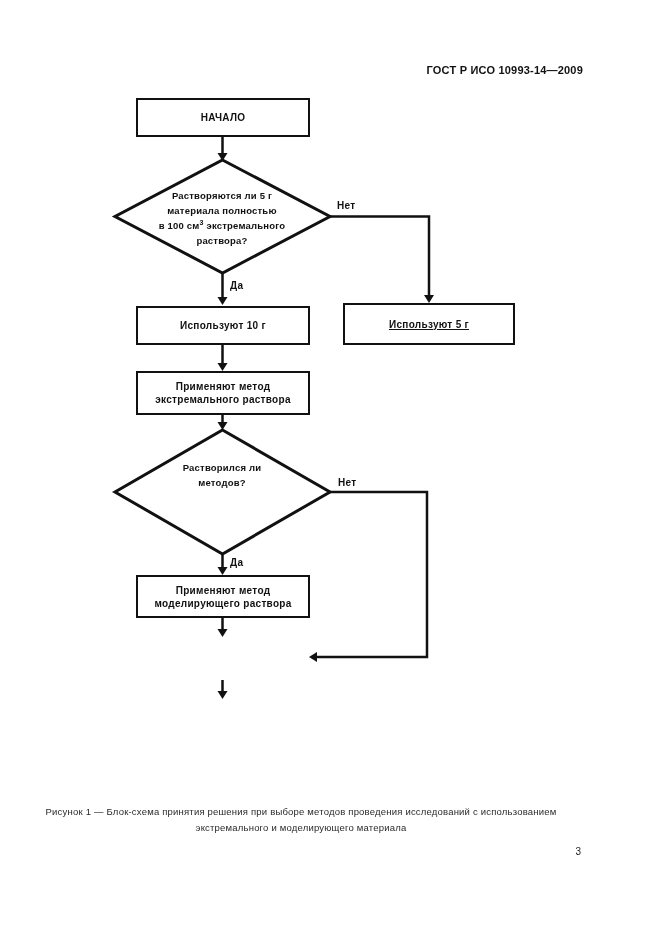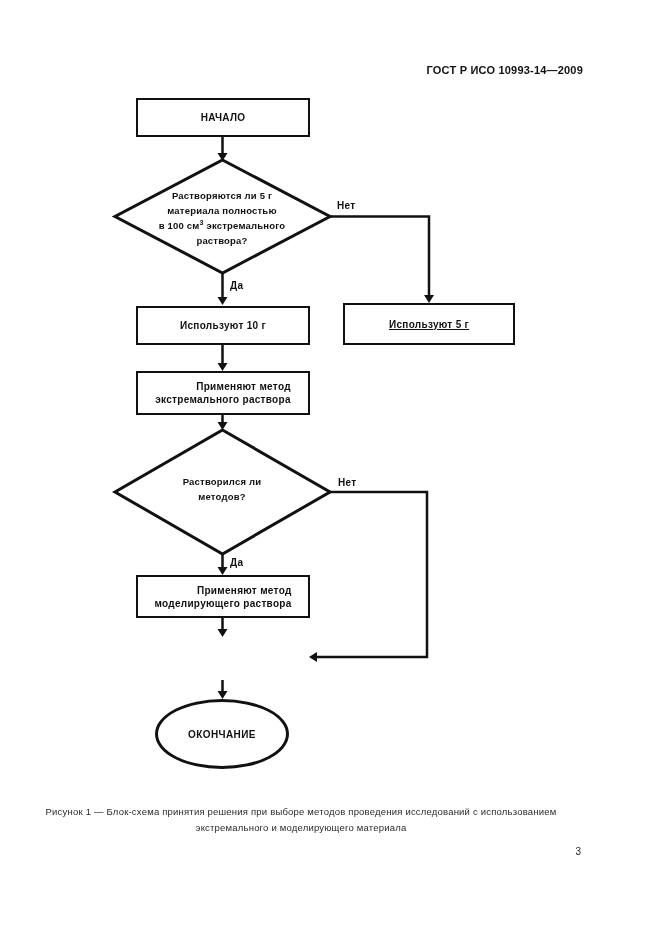--- a/index.html
+++ b/index.html
@@ -13,21 +13,21 @@
   }
   .doc-header{
     position:absolute;top:64px;right:78px;
     font-size:11px;font-weight:bold;letter-spacing:0.2px;
   }
   .connectors{position:absolute;left:0;top:0;}
   .node{
     position:absolute;box-sizing:border-box;
     border:2px solid #111;background:#fff;
     display:flex;align-items:center;justify-content:center;
-    text-align:right;
+    text-align:center;
     font-size:10px;font-weight:bold;letter-spacing:0.3px;
     line-height:13px;
   }
   .diamond-text{
     position:absolute;text-align:center;
     font-size:9.5px;font-weight:bold;letter-spacing:0.2px;
     line-height:15px;
   }
   .diamond-text sup{font-size:7px;line-height:0;}
   .branch-label{
@@ -107,36 +107,33 @@
     <span>Используют 5 г</span>
   </div>
 
   <div class="node" style="left:136px;top:371px;width:174px;height:44px;">
     <span>
       <span style="display:block;">Применяют метод</span>
       <span style="display:block;">экстремального раствора</span>
     </span>
   </div>
 
-  <div class="diamond-text" style="left:132px;top:474px;width:180px;">
+  <div class="diamond-text" style="left:132px;top:460px;width:180px;">
     <div>Растворился ли</div>
     <div>методов?</div>
   </div>
 
   <div class="node" style="left:136px;top:575px;width:174px;height:43px;">
     <span>
       <span style="display:block;">Применяют метод</span>
       <span style="display:block;">моделирующего раствора</span>
     </span>
   </div>
 
 
-  <div class="terminator" style="left:155px;top:699px;width:134px;height:70px;">
-    <span>ОКОНЧАНИЕ</span>
-  </div>
 
   <div class="caption">
     <div>Рисунок 1 — Блок-схема принятия решения при выборе методов проведения исследований с использованием</div>
     <div>экстремального и моделирующего материала</div>
   </div>
 
   <div class="page-number">3</div>
 
 </div>
 

